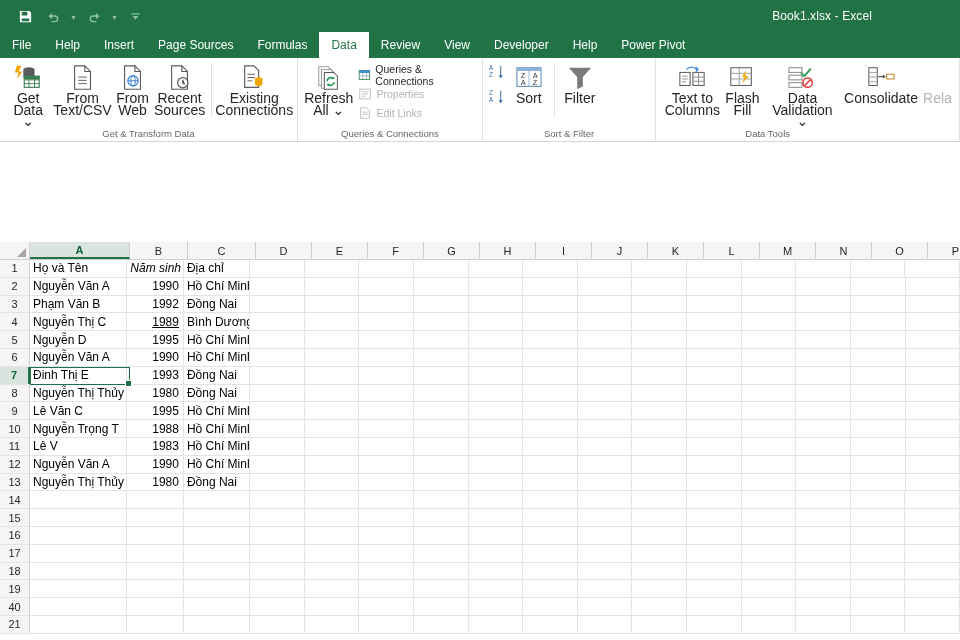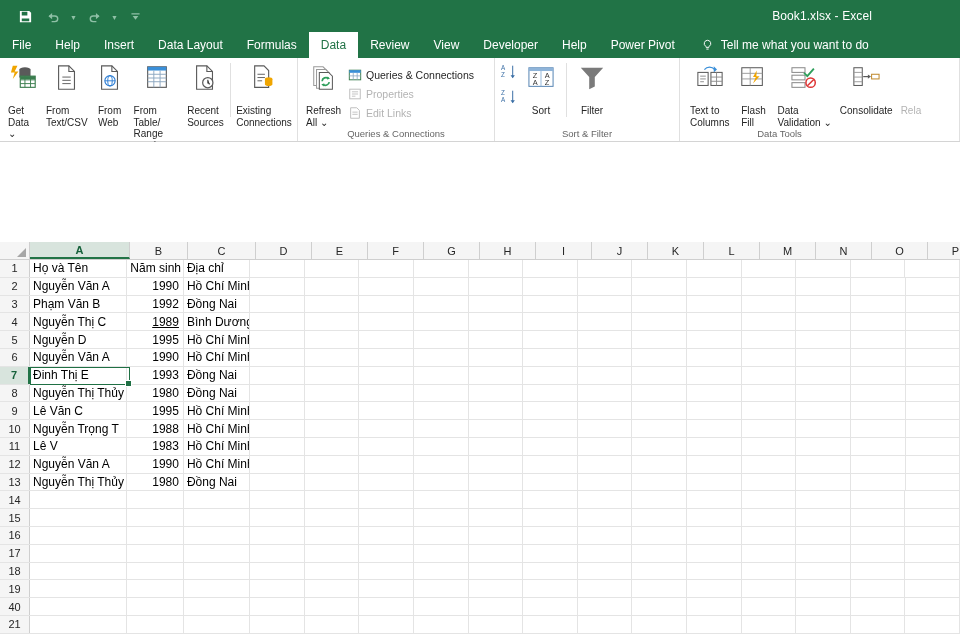--- a/index.html
+++ b/index.html
@@ -65,22 +65,22 @@
     font-size: 9.5px; color: #666; text-align: center;
     padding-bottom: 3px; line-height: 1;
   }
 
   .bigbtn {
     display: flex; flex-direction: column; align-items: center;
     padding: 2px 4px 0; min-width: 40px;
   }
   .bigbtn .glyph { height: 30px; display: flex; align-items: center; justify-content: center; }
   .bigbtn .lbl {
-    font-size: 10px; color: #262626; text-align: left;
-    line-height: 11.5px; margin-top: 12px; white-space: pre-line;
+    font-size: 14px; color: #262626; text-align: center;
+    line-height: 11.5px; margin-top: 0; white-space: pre-line;
   }
   .smallrow {
     display: flex; align-items: center; gap: 4px;
     font-size: 10.5px; color: #262626; height: 19px; padding: 0 3px;
   }
   .smallrow.disabled { color: #b3b3b3; }
   .smallcol { display: flex; flex-direction: column; padding-top: 2px; }
   .ico { display: block; }
 
   .sortcol { display: flex; flex-direction: column; justify-content: center; padding: 2px 2px 0; gap: 3px; }
@@ -192,35 +192,28 @@
         </svg>
     </div>
   </div>
   <div class="title-text">Book1.xlsx  -  Excel</div>
 </div>
 
 <div class="tabbar">
   <div class="tab">File</div>
   <div class="tab">Help</div>
   <div class="tab">Insert</div>
-  <div class="tab">Data Layout</div>
+  <div class="tab">Page Sources</div>
   <div class="tab">Formulas</div>
   <div class="tab active">Data</div>
   <div class="tab">Review</div>
   <div class="tab">View</div>
   <div class="tab">Developer</div>
   <div class="tab">Help</div>
   <div class="tab">Power Pivot</div>
-  <div class="tellme">
-    <svg class="bulb" viewBox="0 0 16 16">
-        <path fill="none" stroke="currentColor" stroke-width="1.2" d="M8 1.6a4 4 0 0 1 2.4 7.2c-.5.4-.7.9-.7 1.5H6.3c0-.6-.2-1.1-.7-1.5A4 4 0 0 1 8 1.6z"></path>
-        <path stroke="currentColor" stroke-width="1.2" d="M6.6 12.4h2.8"></path>
-      </svg>
-    <span>Tell me what you want to do</span>
-  </div>
 </div>
 
 <div class="ribbon">
 
   <div class="group" style="width:298px">
     <div class="group-items">
       <div class="bigbtn">
         <span class="glyph">
           <svg width="30" height="28" viewBox="0 0 32 30">
             <path fill="#f0a500" d="M4 2l5 0-3 6 4 0-6 8 2-7-4 0z"></path>
@@ -250,31 +243,20 @@
           <svg width="26" height="28" viewBox="0 0 26 30">
             <path fill="#fff" stroke="#5a5a5a" stroke-width="1.2" d="M4 2h11l6 6v19H4z"></path>
             <path fill="none" stroke="#5a5a5a" stroke-width="1.2" d="M15 2v6h6"></path>
             <circle cx="13" cy="18" r="5.5" fill="#fff" stroke="#2b7cd3" stroke-width="1.2"></circle>
             <ellipse cx="13" cy="18" rx="2.4" ry="5.5" fill="none" stroke="#2b7cd3" stroke-width="1"></ellipse>
             <path stroke="#2b7cd3" stroke-width="1" d="M7.5 18h11"></path>
           </svg>
         </span>
         <span class="lbl">From
 Web</span>
-      </div>
-      <div class="bigbtn">
-        <span class="glyph">
-          <svg width="28" height="28" viewBox="0 0 28 30">
-            <rect x="4" y="3" width="20" height="22" fill="#fff" stroke="#5a5a5a" stroke-width="1.2"></rect>
-            <rect x="4" y="3" width="20" height="4" fill="#3a8fd9"></rect>
-            <path stroke="#8aa6c0" stroke-width="1" d="M4 11h20M4 15h20M4 19h20M10.6 7v18M17.3 7v18"></path>
-          </svg>
-        </span>
-        <span class="lbl">From Table/
-Range</span>
       </div>
       <div class="bigbtn">
         <span class="glyph">
           <svg width="26" height="28" viewBox="0 0 26 30">
             <path fill="#fff" stroke="#5a5a5a" stroke-width="1.2" d="M4 2h11l6 6v19H4z"></path>
             <path fill="none" stroke="#5a5a5a" stroke-width="1.2" d="M15 2v6h6"></path>
             <circle cx="16" cy="20" r="5.5" fill="#fff" stroke="#5a5a5a" stroke-width="1.3"></circle>
             <path stroke="#5a5a5a" stroke-width="1.3" d="M16 17v3.2l2.2 1.4"></path>
           </svg>
         </span>
@@ -476,21 +458,21 @@
         <div class="ch" style="width: 56px;">M</div>
         <div class="ch" style="width: 56px;">N</div>
         <div class="ch" style="width: 56px;">O</div>
         <div class="ch" style="width: 56px;">P</div>
       </div>
   </div>
   <div class="rows" id="sheetrows">
       <div class="row">
         <div class="rh">1</div>
         <div class="cell" style="width: 100px;">Họ và Tên</div>
-        <div class="cell" style="width: 58px;">Năm sinh</div>
+        <div class="cell" style="width: 58px; font-style: italic;">Năm sinh</div>
         <div class="cell" style="width: 68px;">Địa chỉ</div>
         <div class="cell" style="width: 56px;"></div>
         <div class="cell" style="width: 56px;"></div>
         <div class="cell" style="width: 56px;"></div>
         <div class="cell" style="width: 56px;"></div>
         <div class="cell" style="width: 56px;"></div>
         <div class="cell" style="width: 56px;"></div>
         <div class="cell" style="width: 56px;"></div>
         <div class="cell" style="width: 56px;"></div>
         <div class="cell" style="width: 56px;"></div>

